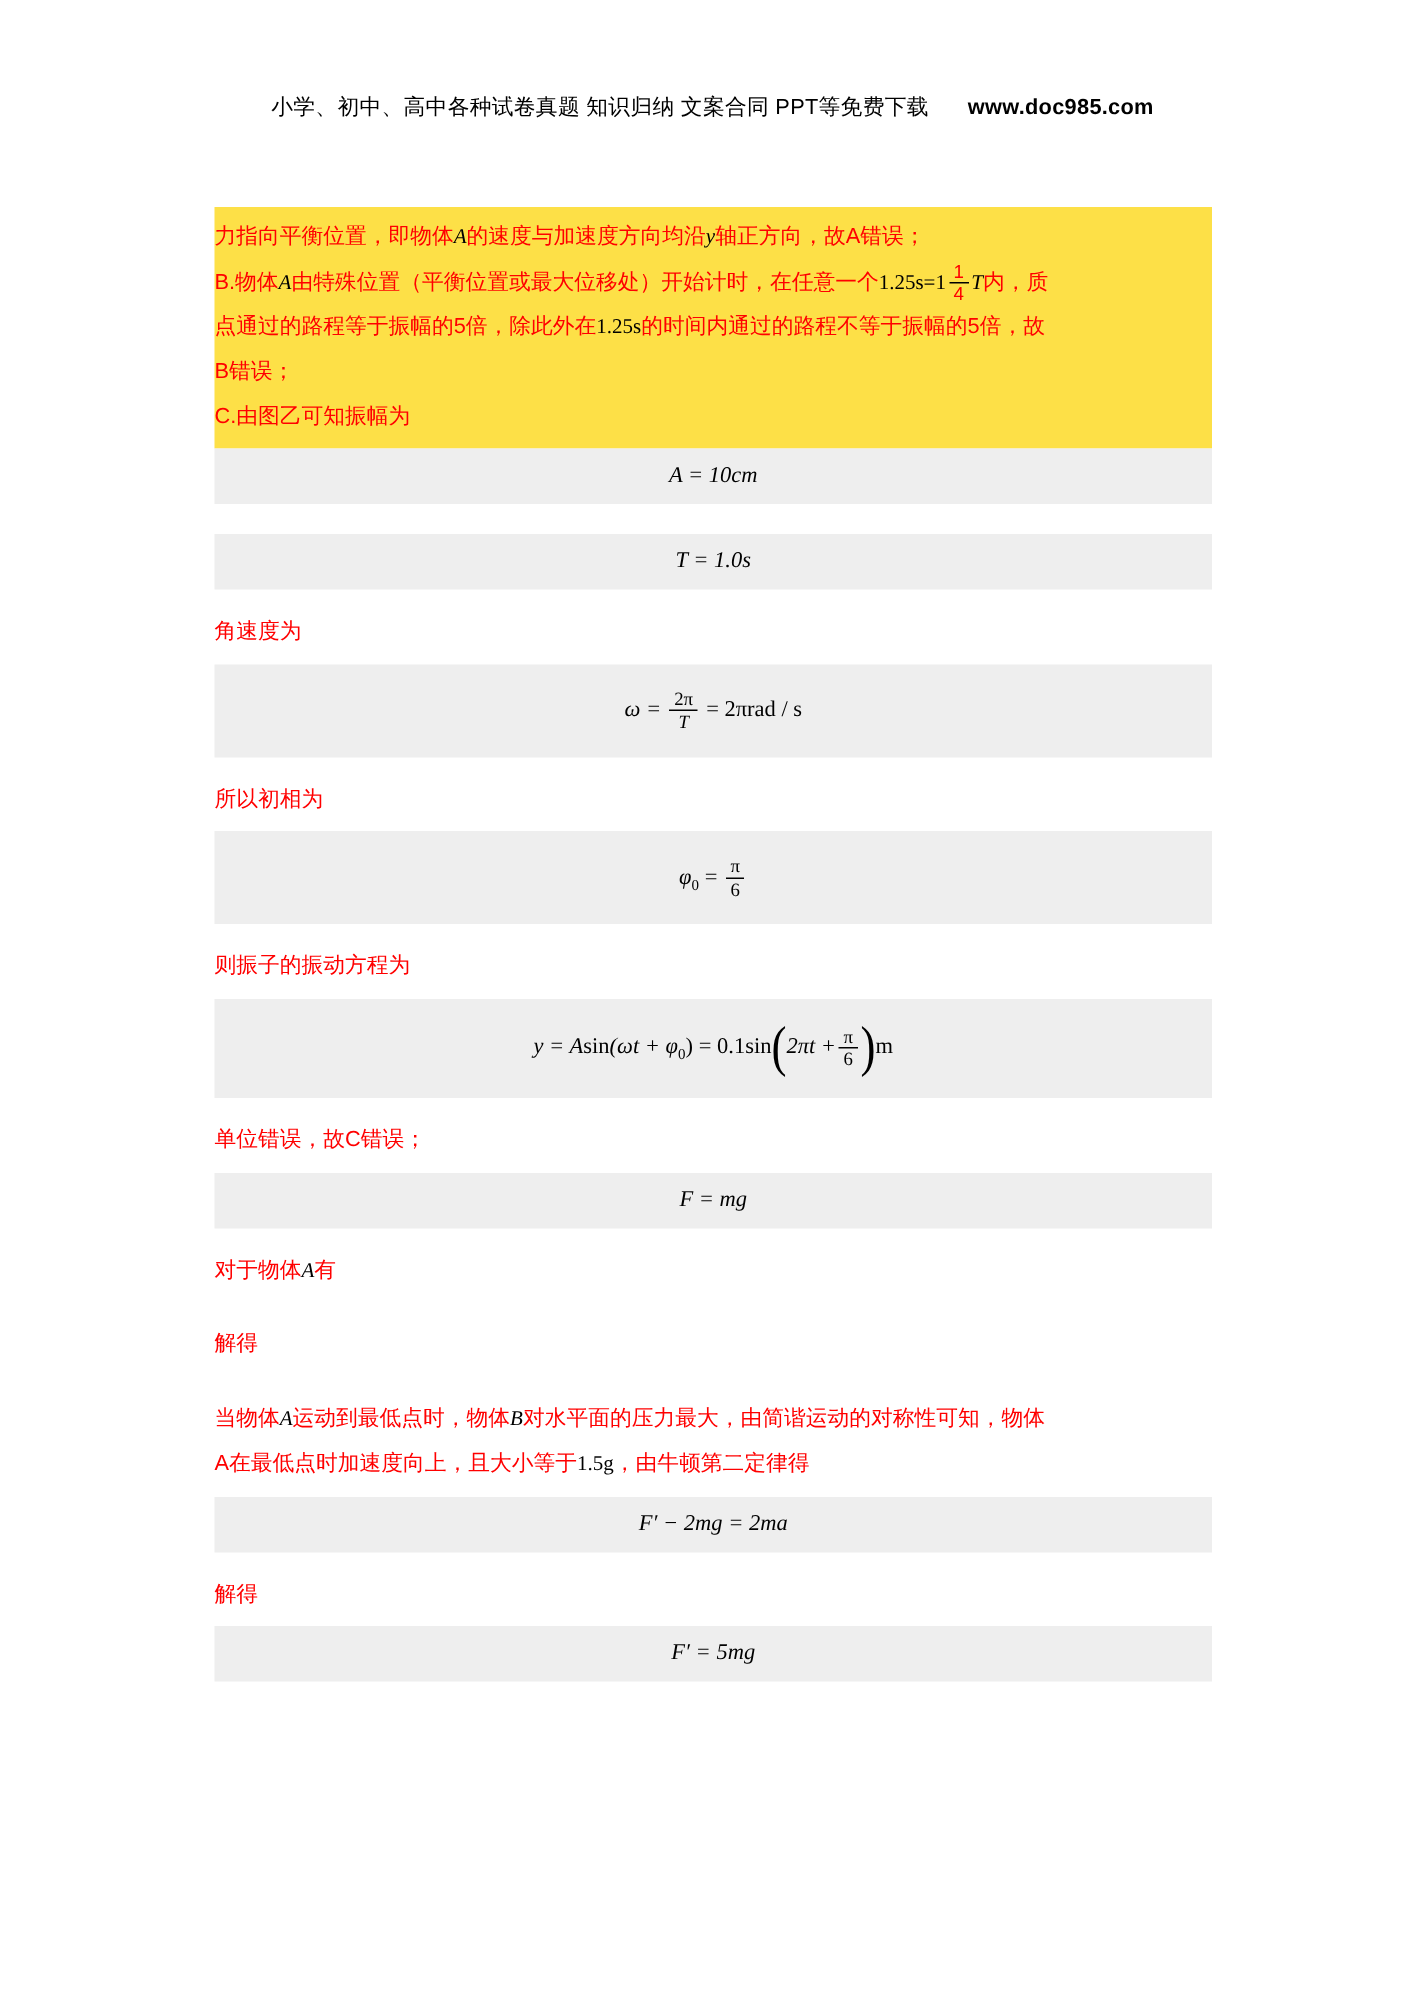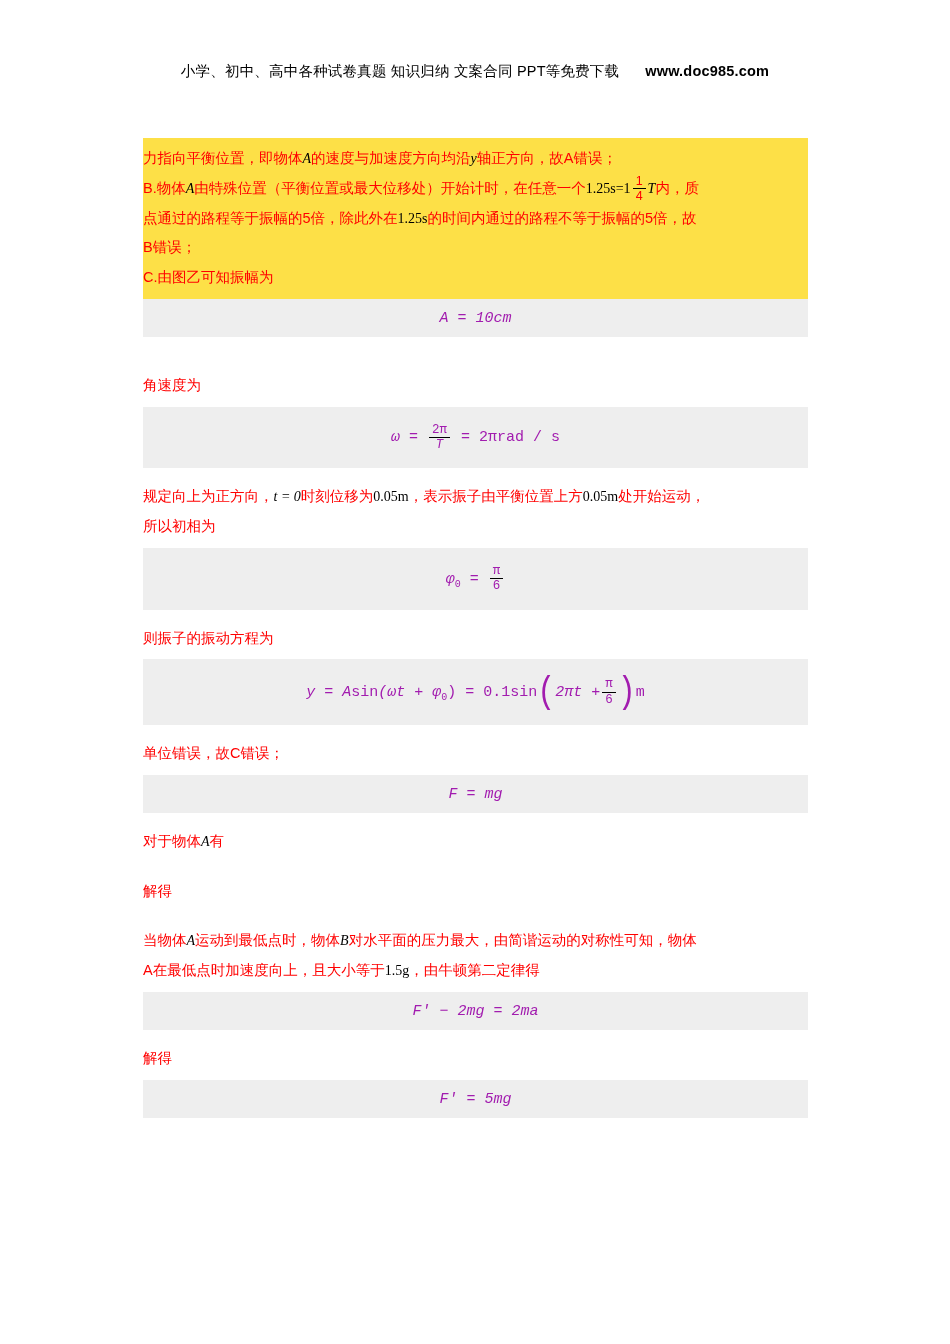--- a/index.html
+++ b/index.html
@@ -65,21 +65,21 @@
   }
   
   .greyblock {
     background: #fde047;
     width: 665px;
     box-sizing: border-box;
     padding: 6px 0 6px 0;
   }
   .greyblock .para { padding-left: 0; }
   .sub { font-size: 10px; vertical-align: sub; }
-  .math { font-family: Liberation Mono, monospace; font-size: 15px; color:#a21caf; }
+  .math { font-family: Liberation Serif, serif; font-size: 15px; color:#000000; }
   .math .it { font-style: italic; }
   .frac {
     display: inline-block;
     vertical-align: middle;
     text-align: center;
     font-size: 12.5px;
     line-height: 1.15;
     margin: 0 2px;
   }
   .frac .num { display: block; border-bottom: 1px solid #000; padding: 0 3px; }
@@ -129,40 +129,40 @@
       </div>
     </div>
 
     <div class="band">
       <span class="math"><span class="it">A = 10cm</span></span>
     </div>
 
     <div class="spacer14"></div>
     <div class="spacer6"></div>
 
+    <div class="band">
+      <span class="math"><span class="it">T = 1.0s</span></span>
+    </div>
 
     <div class="spacer14"></div>
     <div class="para">角速度为</div>
     <div class="spacer6"></div>
 
     <div class="band tall">
       <span class="math">
         <span class="it">ω =</span>
         <span class="frac">
           <span class="num">2π</span>
           <span class="den" style="font-style:italic">T</span>
         </span>
         <span>= 2πrad / s</span>
       </span>
     </div>
 
     <div class="spacer14"></div>
-    <div class="para">
-      <span>规定向上为正方向，</span><span class="inline-math"><span style="font-style:italic">t = 0</span></span><span>时刻位移为</span><span class="inline-math">0.05m</span><span>，表示振子由平衡位置上方</span><span class="inline-math">0.05m</span><span>处开始运动，</span>
-    </div>
     <div class="para">所以初相为</div>
     <div class="spacer6"></div>
 
     <div class="band tall">
       <span class="math">
         <span class="it">φ</span><span class="sub">0</span>
         <span>=</span>
         <span class="frac">
           <span class="num">π</span>
           <span class="den">6</span>

